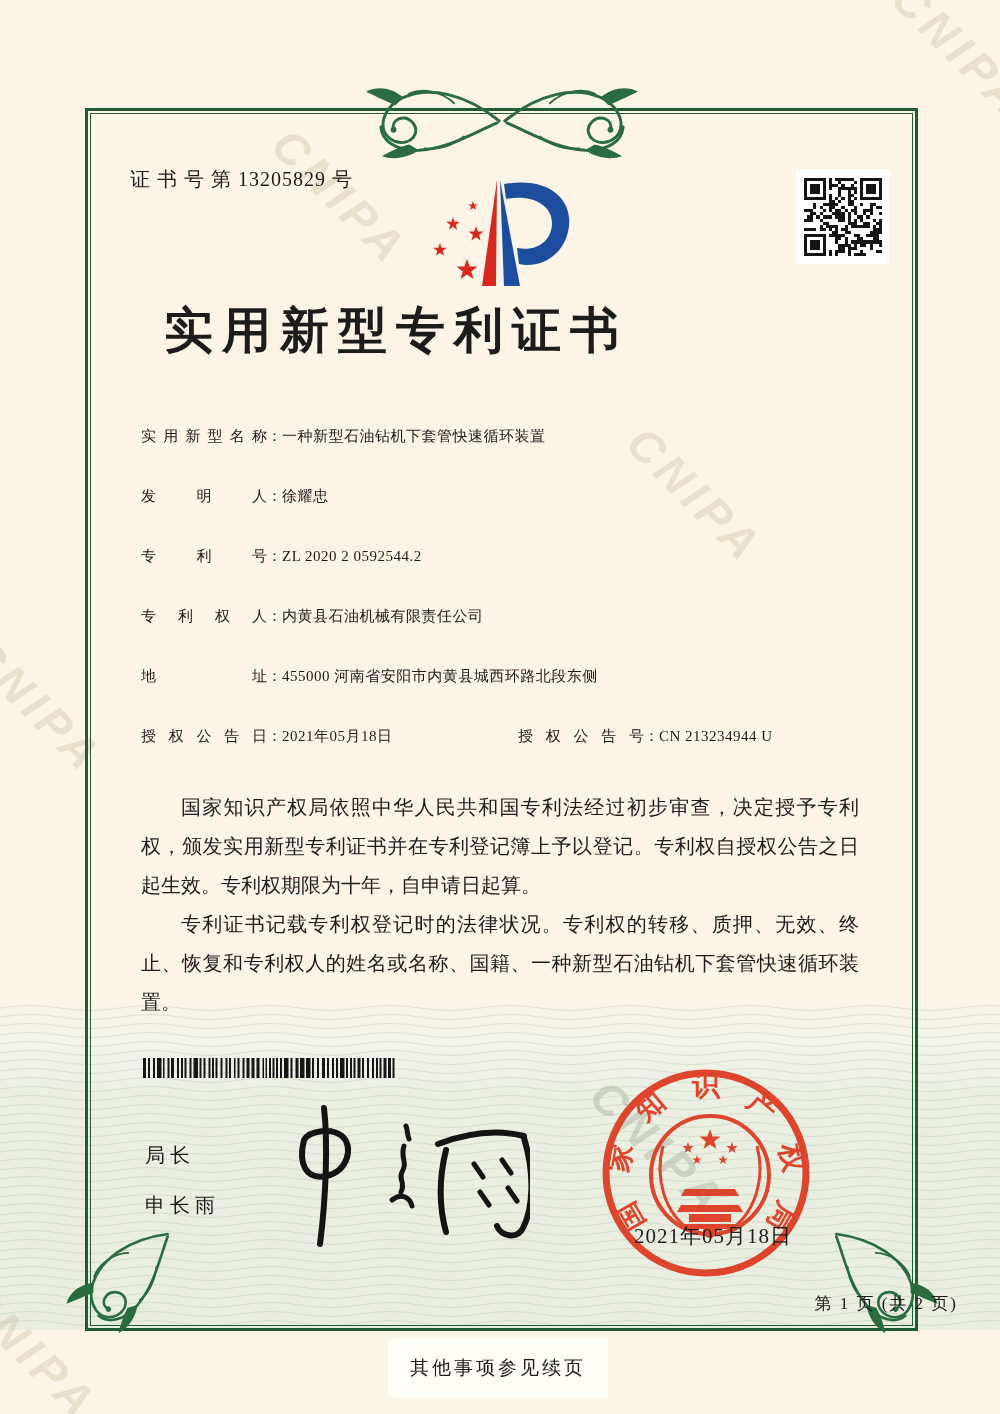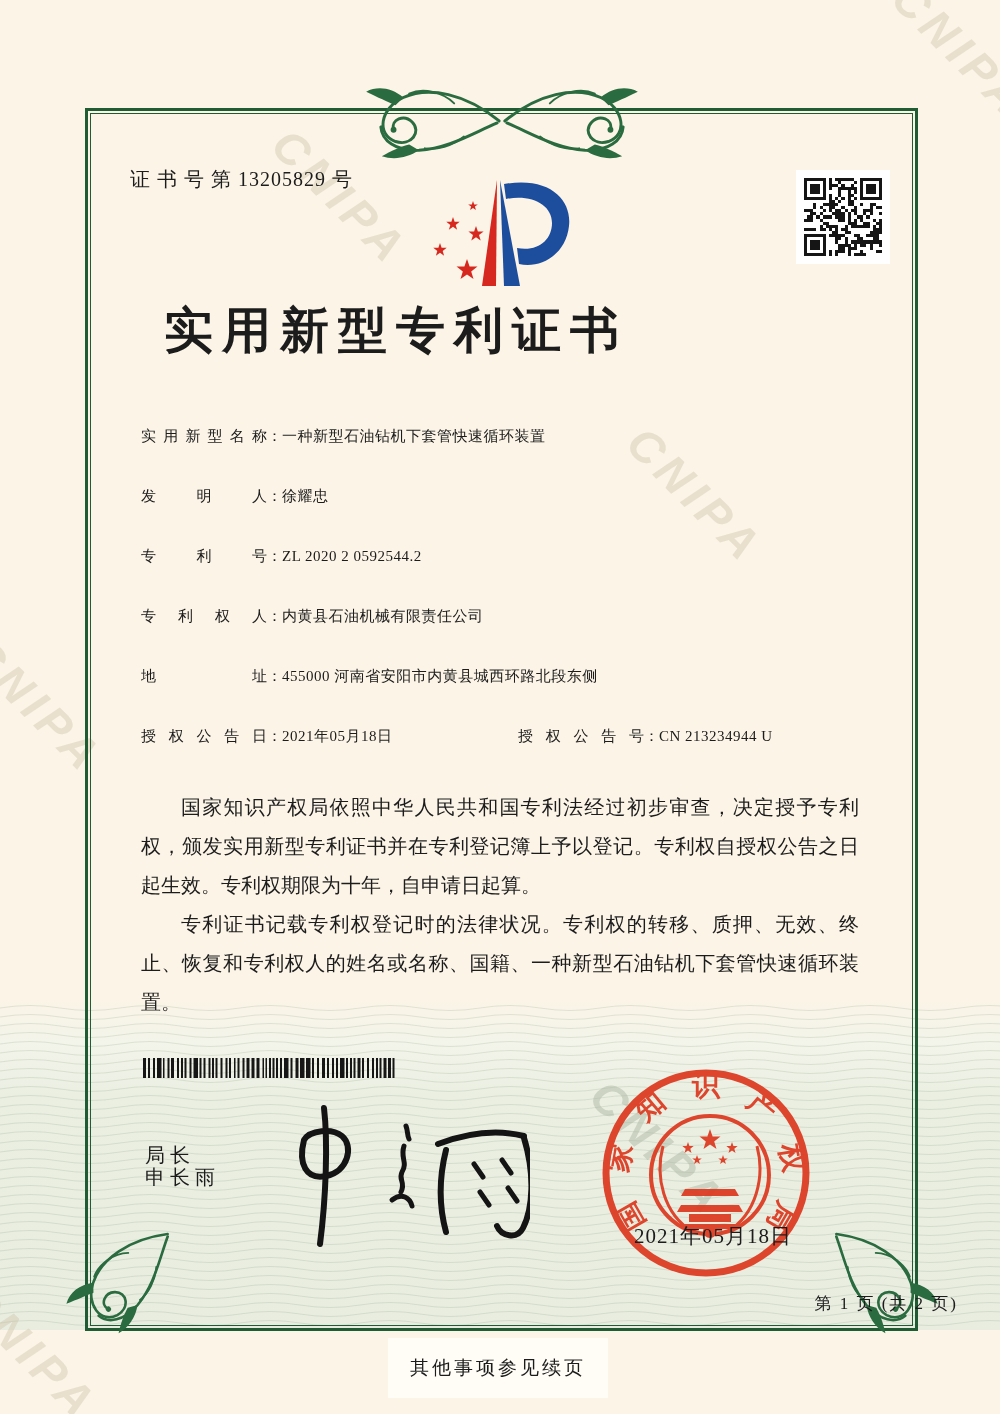--- a/index.html
+++ b/index.html
@@ -28,21 +28,21 @@
   #title{left:0;top:298px;width:792px;text-align:center;font-size:49px;font-weight:700;letter-spacing:9px;}
   #qr-box{left:796px;top:170px;background:#fff;padding:8px;line-height:0;}
   #fields{left:141px;top:427px;width:740px;}
   .frow{position:relative;height:60px;font-size:15px;white-space:nowrap;}
   .flabel{display:inline-block;width:126px;text-align:justify;text-align-last:justify;}
   .fvalue{letter-spacing:.5px;}
   .grant{position:absolute;left:377px;top:0;}
   #body-text{left:141px;top:788px;width:718px;}
   #body-text p{margin:0;font-size:20px;line-height:39px;text-align:justify;text-indent:2em;}
   #director-title{left:145px;top:1142px;font-size:20px;letter-spacing:5px;}
-  #director-name{left:145px;top:1164px;font-size:20px;letter-spacing:5px;}
+  #director-name{left:145px;top:1192px;font-size:20px;letter-spacing:5px;}
   #seal-date{left:596px;top:1222px;width:234px;text-align:center;font-size:21px;font-weight:500;letter-spacing:1px;z-index:5;}
   #page-number{left:0;top:1292px;width:958px;text-align:right;font-size:17px;letter-spacing:2px;}
   #note-box{left:388px;top:1338px;background:#fffdf6;padding:17px 22px;font-size:19px;letter-spacing:3px;}
   svg{display:block;}
 </style>
 </head>
 <body>
 
 <div id="page">
 

